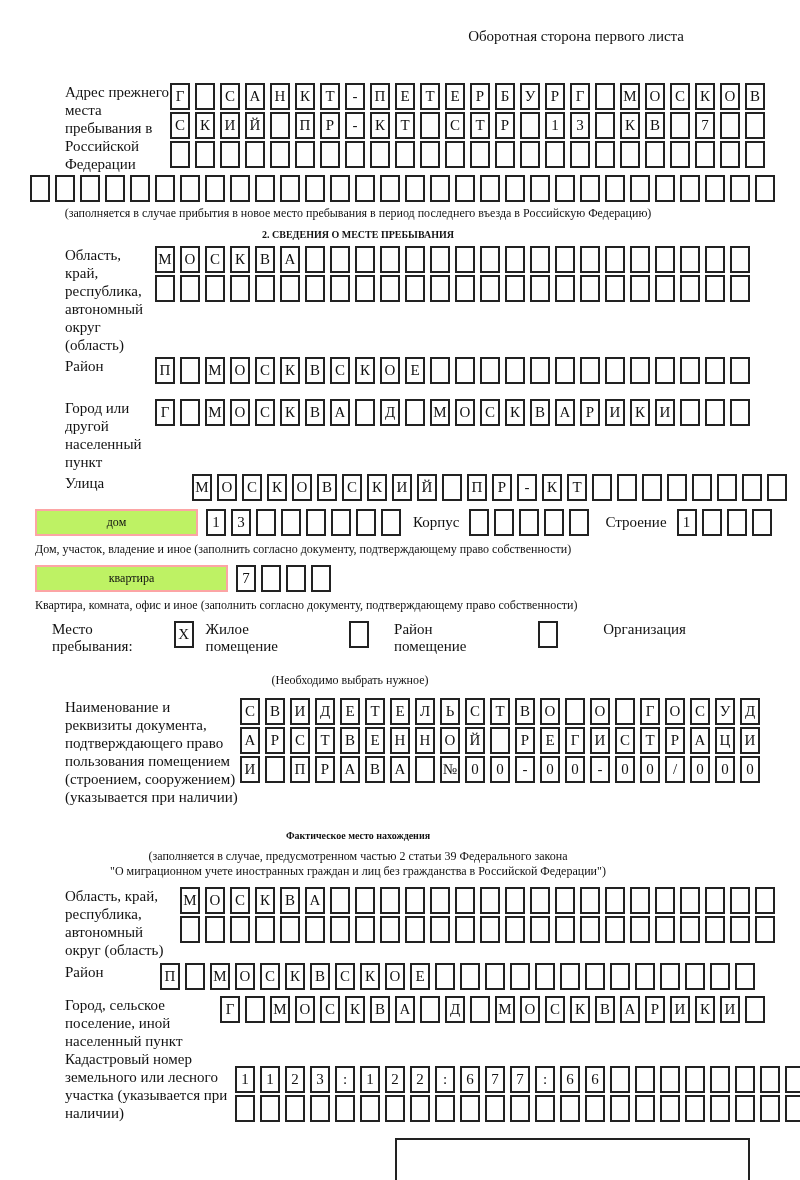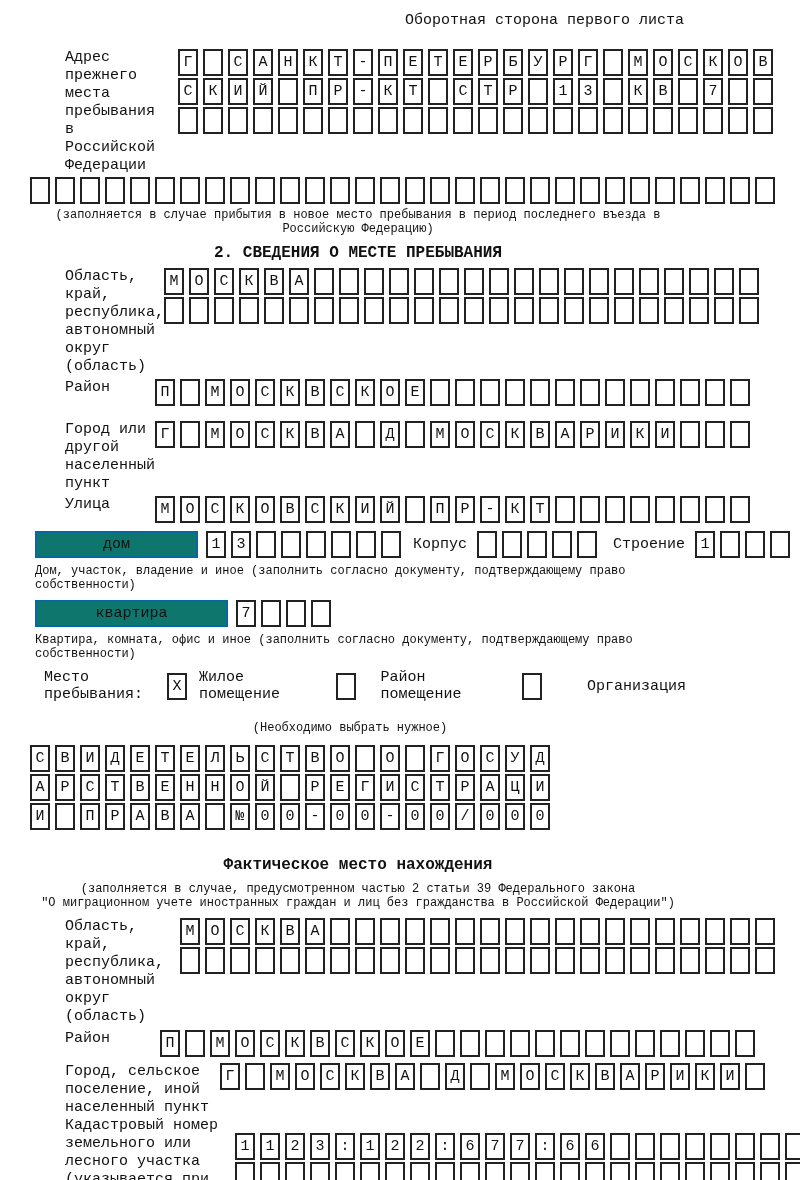--- a/index.html
+++ b/index.html
@@ -1,46 +1,46 @@
 <!DOCTYPE html>
 <html><head>
 <meta charset="utf-8">
 <style>
   html,body{margin:0;padding:0;background:#fff;}
   body{width:800px;height:1180px;font-family:"Liberation Serif",serif;color:#111;}
-  .sheet{box-sizing:border-box;width:716px;height:1180px;padding:12px 30px 0 30px;position:relative;font-family:Liberation Mono, monospace;}
+  .sheet{box-sizing:border-box;width:716px;height:1180px;padding:28px 30px 0 30px;position:relative;}
   .corner{text-align:right;font-size:15px;margin-right:2px;}
   
   .boxrow{display:flex;gap:5px;margin-bottom:2px;}
   .cell{box-sizing:border-box;flex:0 0 auto;width:20px;height:27px;border:2px solid #222;
         display:flex;align-items:center;justify-content:center;font-size:15px;line-height:1;background:#fff;}
   .field{display:flex;align-items:flex-start;}
   .flabel{box-sizing:border-box;padding-left:35px;font-size:15px;line-height:18px;flex:0 0 auto;}
   .rows{flex:1 1 auto;}
   .note{font-size:12px;}
   .center{text-align:center;}
-  .h-bold{font-weight:bold;font-size:16px;text-align:center;}
+  .h-bold{font-weight:bold;font-size:10px;text-align:center;}
   
   .inline-row{display:flex;align-items:flex-start;margin-left:5px;}
-  .bigbox{box-sizing:border-box;border:2px solid #0369a1;height:27px;display:flex;align-items:center;
-          justify-content:center;font-size:15px;background:#0f766e;flex:0 0 auto;}
+  .bigbox{box-sizing:border-box;border:2px solid #fca5a5;height:27px;display:flex;align-items:center;
+          justify-content:center;font-size:12px;background:#bef264;flex:0 0 auto;}
   .inline-label{font-size:15px;line-height:27px;white-space:nowrap;}
-  .stay-row{display:flex;align-items:center;font-size:15px;margin-left:14px;}
+  .stay-row{display:flex;font-size:15px;margin-left:22px;}
   
   .stamp-wrap{margin-left:365px;width:360px;}
   .stamp-box{box-sizing:border-box;width:355px;height:176px;border:2px solid #222;background:#fff;}
 </style>
 </head>
 <body>
 
 <div class="sheet">
 
   <div class="corner">Оборотная сторона первого листа</div>
 
-  <div class="field" style="margin-top:20px;gap:8px;">
+  <div class="field" style="margin-top:38px;">
     <div class="flabel" style="flex-basis:140px;">Адрес прежнего места пребывания в Российской Федерации</div>
     <div class="rows">
       <div class="boxrow">
           <span class="cell">Г</span>
           <span class="cell"></span>
           <span class="cell">С</span>
           <span class="cell">А</span>
           <span class="cell">Н</span>
           <span class="cell">К</span>
           <span class="cell">Т</span>
@@ -267,21 +267,21 @@
           <span class="cell">И</span>
           <span class="cell">К</span>
           <span class="cell">И</span>
           <span class="cell"></span>
           <span class="cell"></span>
           <span class="cell"></span>
         </div>
       </div>
   </div>
 
-  <div class="field" style="margin-top:3px;">
+  <div class="field" style="margin-top:3px;gap:37px;">
     <div class="flabel" style="flex-basis:125px;">Улица</div>
     <div class="rows">
         <div class="boxrow">
           <span class="cell">М</span>
           <span class="cell">О</span>
           <span class="cell">С</span>
           <span class="cell">К</span>
           <span class="cell">О</span>
           <span class="cell">В</span>
           <span class="cell">С</span>
@@ -352,20 +352,21 @@
     <span class="cell" style="margin-left:8px;">X</span>
     <span style="margin-left:12px;">Жилое помещение</span>
     <span class="cell" style="margin-left:35px;"></span>
     <span style="margin-left:25px;">Район помещение</span>
     <span class="cell" style="margin-left:40px;"></span>
     <span style="margin-left:45px;">Организация</span>
   </div>
   <div class="note" style="margin-left:120px;width:400px;text-align:center;margin-top:18px;">(Необходимо выбрать нужное)</div>
 
   <div class="field" style="margin-top:10px;">
+    <div class="flabel" style="flex-basis:210px;">Наименование и реквизиты документа, подтверждающего право пользования помещением (строением, сооружением) (указывается при наличии)</div>
     <div class="rows">
       <div class="boxrow">
           <span class="cell">С</span>
           <span class="cell">В</span>
           <span class="cell">И</span>
           <span class="cell">Д</span>
           <span class="cell">Е</span>
           <span class="cell">Т</span>
           <span class="cell">Е</span>
           <span class="cell">Л</span>

